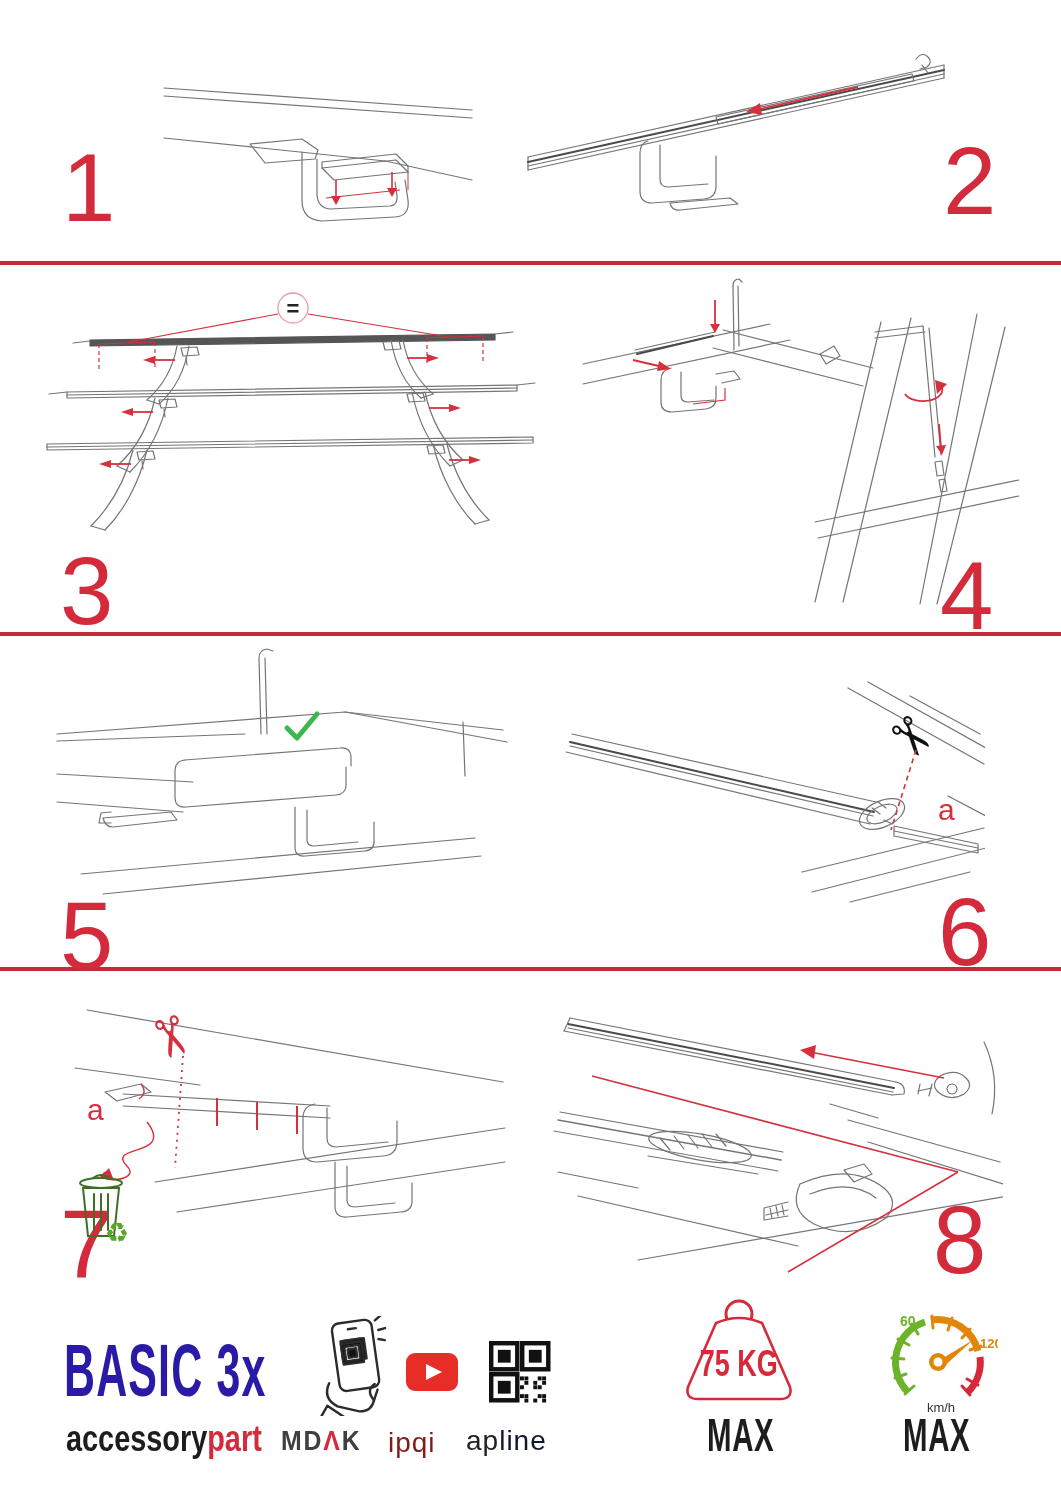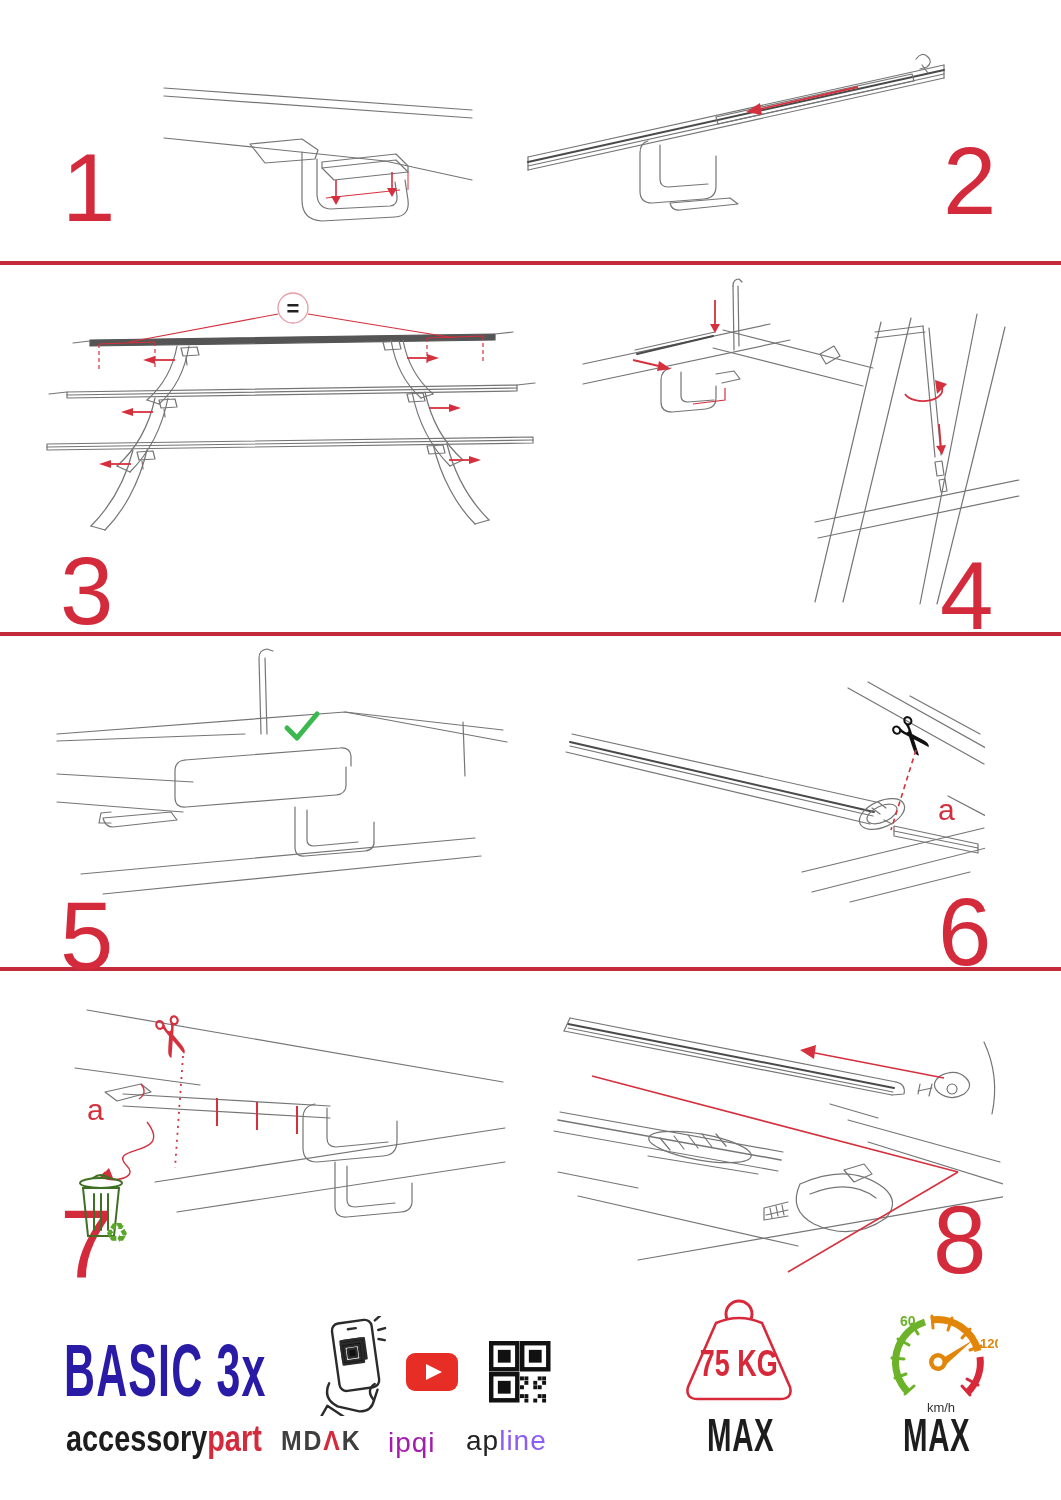--- a/index.html
+++ b/index.html
@@ -10,25 +10,25 @@
   .ill{position:absolute;}
   
   .basic{position:absolute;left:64px;top:1334px;font-size:74px;line-height:1;font-weight:bold;
          color:#2a1ba6;letter-spacing:2px;transform:scaleX(.58);transform-origin:left top;white-space:nowrap;}
   .brand{position:absolute;left:66px;top:1420px;font-size:37px;line-height:1;font-weight:bold;
          color:#1d1d1d;transform:scaleX(.78);transform-origin:left top;white-space:nowrap;}
   .brand .red{color:#d32b3c;}
   .mdak{position:absolute;left:281px;top:1428px;font-size:27px;line-height:1;font-weight:bold;
         color:#3f3f3f;letter-spacing:2px;transform:scaleX(.92);transform-origin:left top;white-space:nowrap;}
   .mdak .red{color:#d32b3c;}
-  .ipqi{position:absolute;left:388px;top:1429px;font-size:28px;line-height:1;color:#a21caf;
+  .ipqi{position:absolute;left:388px;top:1429px;font-size:28px;line-height:1;color:#7f1d1d;
         letter-spacing:1px;white-space:nowrap;}
   .apline{position:absolute;left:466px;top:1427px;font-size:28px;line-height:1;color:#222;
           letter-spacing:1px;white-space:nowrap;}
-  .apline .red{color:#8b5cf6;}
+  .apline .red{color:#0f172a;}
   .max{position:absolute;font-size:46px;line-height:1;font-weight:bold;color:#1d1d1d;
        letter-spacing:1px;transform:scaleX(.64);transform-origin:left top;white-space:nowrap;}
   svg text{font-family:"Liberation Sans",sans-serif;}
   .glyph{font-family:"DejaVu Sans",sans-serif;}
 </style>
 </head>
 <body>
 
 <div class="page">
 

